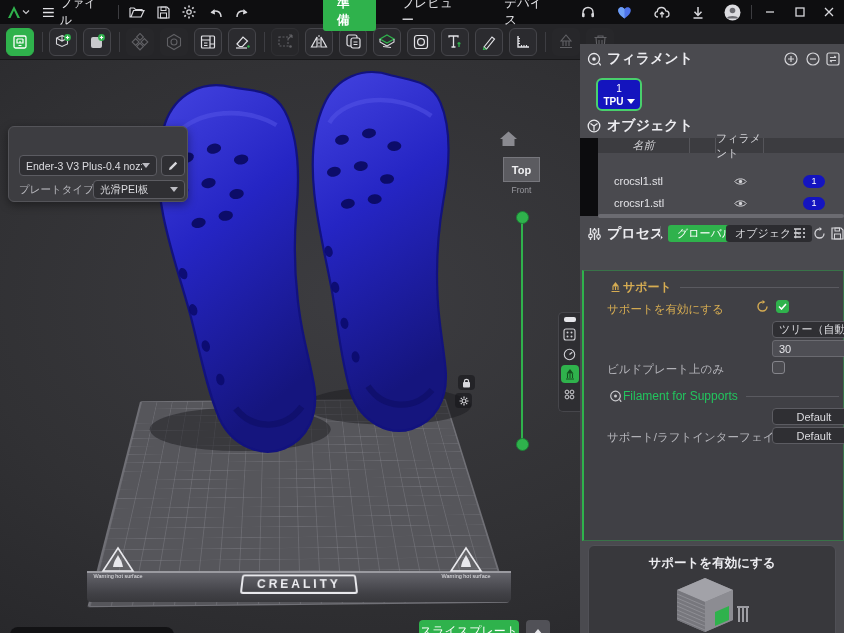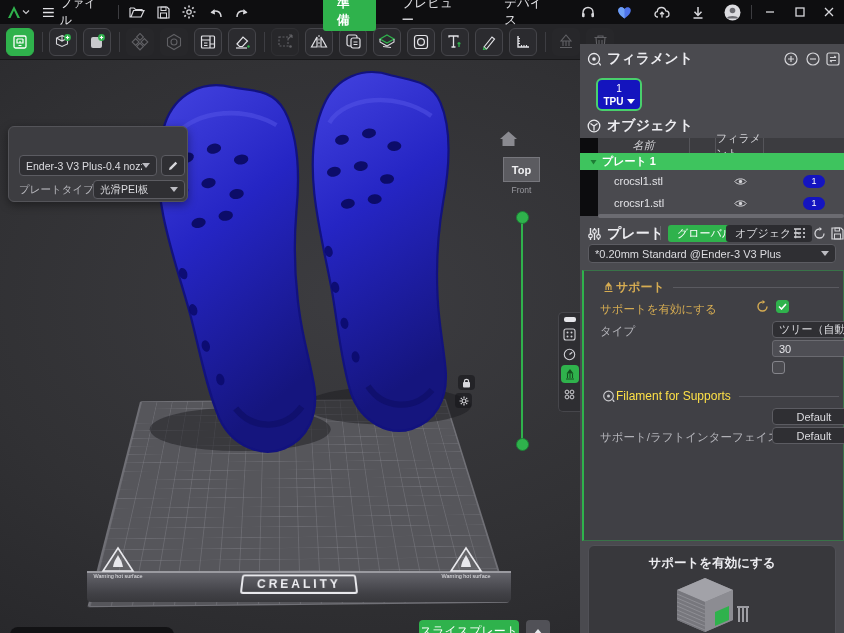--- a/index.html
+++ b/index.html
@@ -91,21 +91,21 @@
   .t-scroll { left:18px; top:76px; width:246px; height:4px; background:#6b6b71; border-radius:2px; }
   .badge { width:22px; height:13px; background:#1414c0; border-radius:7px; color:#fff; font-size:9px; display:flex; align-items:center; justify-content:center; }
 
   
   .scope-pill { height:17px; padding:0 9px; display:flex; align-items:center; font-size:11px; border-radius:3px; }
   .scope-pill.on { background:#2fb24c; color:#fff; }
   .scope-pill.off { background:#2c2c30; color:#d8d8dc; }
   #preset-dd { left:8px; top:200px; width:248px; height:19px; font-size:11px; }
 
   #support-group { left:2px; top:226px; width:262px; height:271px; background:#404045; border:1px solid rgba(47,178,76,.45); border-left:2px solid #2fb24c; }
-  .g-row { position:absolute; left:16px; right:4px; height:18px; display:flex; align-items:center; }
+  .g-row { position:absolute; left:23px; right:4px; height:18px; display:flex; align-items:center; }
   .g-label { color:#b4b4ba; font-size:11.5px; }
   .g-label.yellow { color:#d6ac52; }
   .g-sec { color:#d6ac52; font-size:12px; font-weight:bold; }
   .g-line { flex:1; height:1px; background:#5a5a60; margin-left:8px; }
   .g-ctrl { position:absolute; left:188px; width:84px; height:17px; font-size:11px; }
   .chk { width:13px; height:13px; border-radius:3px; border:1px solid #85858b; background:#4a4a4f; }
   .chk.on { background:#2fb24c; border-color:#2fb24c; display:flex; align-items:center; justify-content:center; }
   .inp { background:#4e4e54; border:1px solid #6a6a70; border-radius:3px; color:#e4e4e8; display:flex; align-items:center; padding:0 6px; }
 
   
@@ -536,26 +536,20 @@
     </div>
 
     <div class="abs" id="obj-table">
       <div class="abs" id="obj-black-strip"></div>
       <div class="abs t-hdr">
         <div class="c" style="width:92px;font-style:italic;">名前</div>
         <div class="c" style="width:26px;"></div>
         <div class="c" style="width:48px;">フィラメント</div>
         <div class="c" style="flex:1; border-right:none;"></div>
       </div>
-      <div class="abs row-plate">
-        <svg width="7" height="6" viewBox="0 0 7 6">
-            <path d="M0.5 1 L6.5 1 L3.5 5.5 Z" fill="#1d7c35"></path>
-          </svg>
-        <span>プレート 1</span>
-      </div>
       <div class="abs row-file" style="top:32px;">
         <span style="width:92px; padding-left:16px;">crocsl1.stl</span>
         <span style="width:26px; display:flex; justify-content:center;">
           <svg width="13" height="9" viewBox="0 0 13 9">
               <path d="M0.8 4.5 C3 1 10 1 12.2 4.5 C10 8 3 8 0.8 4.5 Z" stroke="#d4d4d8" stroke-width="1" fill="none"></path>
               <circle cx="6.5" cy="4.5" r="1.7" fill="#d4d4d8"></circle>
             </svg>
         </span>
         <span style="width:48px; display:flex; justify-content:center;">
             <span class="badge">1</span>
@@ -578,21 +572,21 @@
 
     <div class="abs sec-hdr" style="left:6px; top:181px;">
       <span class="icon16">
         <svg width="13" height="14" viewBox="0 0 13 14">
             <path d="M2.5 1 V13 M6.5 1 V13 M10.5 1 V13" stroke="#e8e8ec" stroke-width="1.4"></path>
             <circle cx="2.5" cy="9" r="1.8" fill="#4a4a4f" stroke="#e8e8ec" stroke-width="1.2"></circle>
             <circle cx="6.5" cy="4.5" r="1.8" fill="#4a4a4f" stroke="#e8e8ec" stroke-width="1.2"></circle>
             <circle cx="10.5" cy="9.5" r="1.8" fill="#4a4a4f" stroke="#e8e8ec" stroke-width="1.2"></circle>
           </svg>
       </span>
-      <span>プレート</span>
+      <span>プロセス</span>
     </div>
     <div class="abs" style="left:80px; top:182px; width:1px; height:14px; background:#66666c;"></div>
     <div class="abs scope-pill on" style="left:88px; top:181px;">グローバル</div>
     <div class="abs scope-pill off" style="left:146px; top:181px;">オブジェクト</div>
     <div class="abs" style="left:213px; top:183px;">
         <svg width="13" height="12" viewBox="0 0 13 12">
           <path d="M1 2 H8 M1 6 H8 M1 10 H8" stroke="#d4d4d8" stroke-width="1.3"></path>
           <circle cx="11" cy="2" r="1.1" fill="#d4d4d8"></circle>
           <circle cx="11" cy="6" r="1.1" fill="#d4d4d8"></circle>
           <circle cx="11" cy="10" r="1.1" fill="#d4d4d8"></circle>
@@ -605,24 +599,20 @@
         </svg>
       </div>
     <div class="abs" style="left:251px; top:183px;">
         <svg width="13" height="13" viewBox="0 0 13 13">
           <path d="M1 1 H10 L12 3 V12 H1 Z" stroke="#d4d4d8" stroke-width="1.2" fill="none"></path>
           <rect x="3.5" y="7" width="6" height="5" stroke="#d4d4d8" fill="none"></rect>
           <rect x="4" y="1" width="4.5" height="3" stroke="#d4d4d8" fill="none"></rect>
         </svg>
       </div>
 
-    <div class="abs dd" id="preset-dd">
-      <span style="white-space:nowrap; overflow:hidden;">*0.20mm Standard @Ender-3 V3 Plus</span>
-        <span class="caret"></span>
-    </div>
 
     <div class="abs" id="support-group">
       <div class="g-row" style="top:7px;">
         <span class="icon16">
           <svg width="13" height="12" viewBox="0 0 13 12">
               <path d="M6.5 1 L3 5.5 H10 Z" fill="#d6ac52"></path>
               <path d="M4 5.5 V9 M6.5 5.5 V9 M9 5.5 V9 M2.5 10.5 H10.5" stroke="#d6ac52" stroke-width="1.1"></path>
             </svg>
         </span>
         <span class="g-sec">サポート</span>
@@ -636,40 +626,40 @@
             <path d="M11 6.5 A4.5 4.5 0 1 1 6.5 2" stroke="#d6ac52" stroke-width="1.4" fill="none"></path>
             <path d="M6.5 0 L9.2 2 L6.5 4 Z" fill="#d6ac52"></path>
           </svg>
       </div>
       <div class="abs chk on" style="left:192px; top:29px;">
         <svg width="9" height="7" viewBox="0 0 9 7">
             <path d="M1 3.5 L3.5 6 L8 1" stroke="#fff" stroke-width="1.6" fill="none"></path>
           </svg>
       </div>
 
-      <div class="g-row" style="top:51px;">
-          <span class="g-label">タイプ</span>
-        </div>
       <div class="abs dd g-ctrl" style="top:50px;">
         <span style="white-space:nowrap; overflow:hidden;">ツリー（自動）</span>
       </div>
 
       <div class="abs inp g-ctrl" style="top:69px;">30</div>
 
+      <div class="g-row" style="top:89px;">
+          <span class="g-label">ビルドプレート上のみ</span>
+        </div>
       <div class="abs chk" style="left:188px; top:90px;"></div>
 
       <div class="g-row" style="top:116px;">
         <span class="icon16">
           <svg width="13" height="13" viewBox="0 0 13 13">
               <circle cx="6.5" cy="6" r="4.8" stroke="#c8c8cc" stroke-width="1.2" fill="none"></circle>
               <circle cx="6.5" cy="6" r="1.5" fill="#c8c8cc"></circle>
               <path d="M10.5 9.5 Q12 11 12 12" stroke="#c8c8cc" stroke-width="1.2" fill="none"></path>
             </svg>
         </span>
-        <span style="color:#fde047; font-size:12px;">Filament for Supports</span>
+        <span style="color:#22c55e; font-size:12px;">Filament for Supports</span>
         <span class="g-line"></span>
       </div>
 
       <div class="abs dd g-ctrl" style="top:137px; justify-content:center;">Default</div>
 
       <div class="g-row" style="top:157px;">
           <span class="g-label">サポート/ラフトインターフェイス</span>
         </div>
       <div class="abs dd g-ctrl" style="top:156px; justify-content:center;">Default</div>
     </div>

